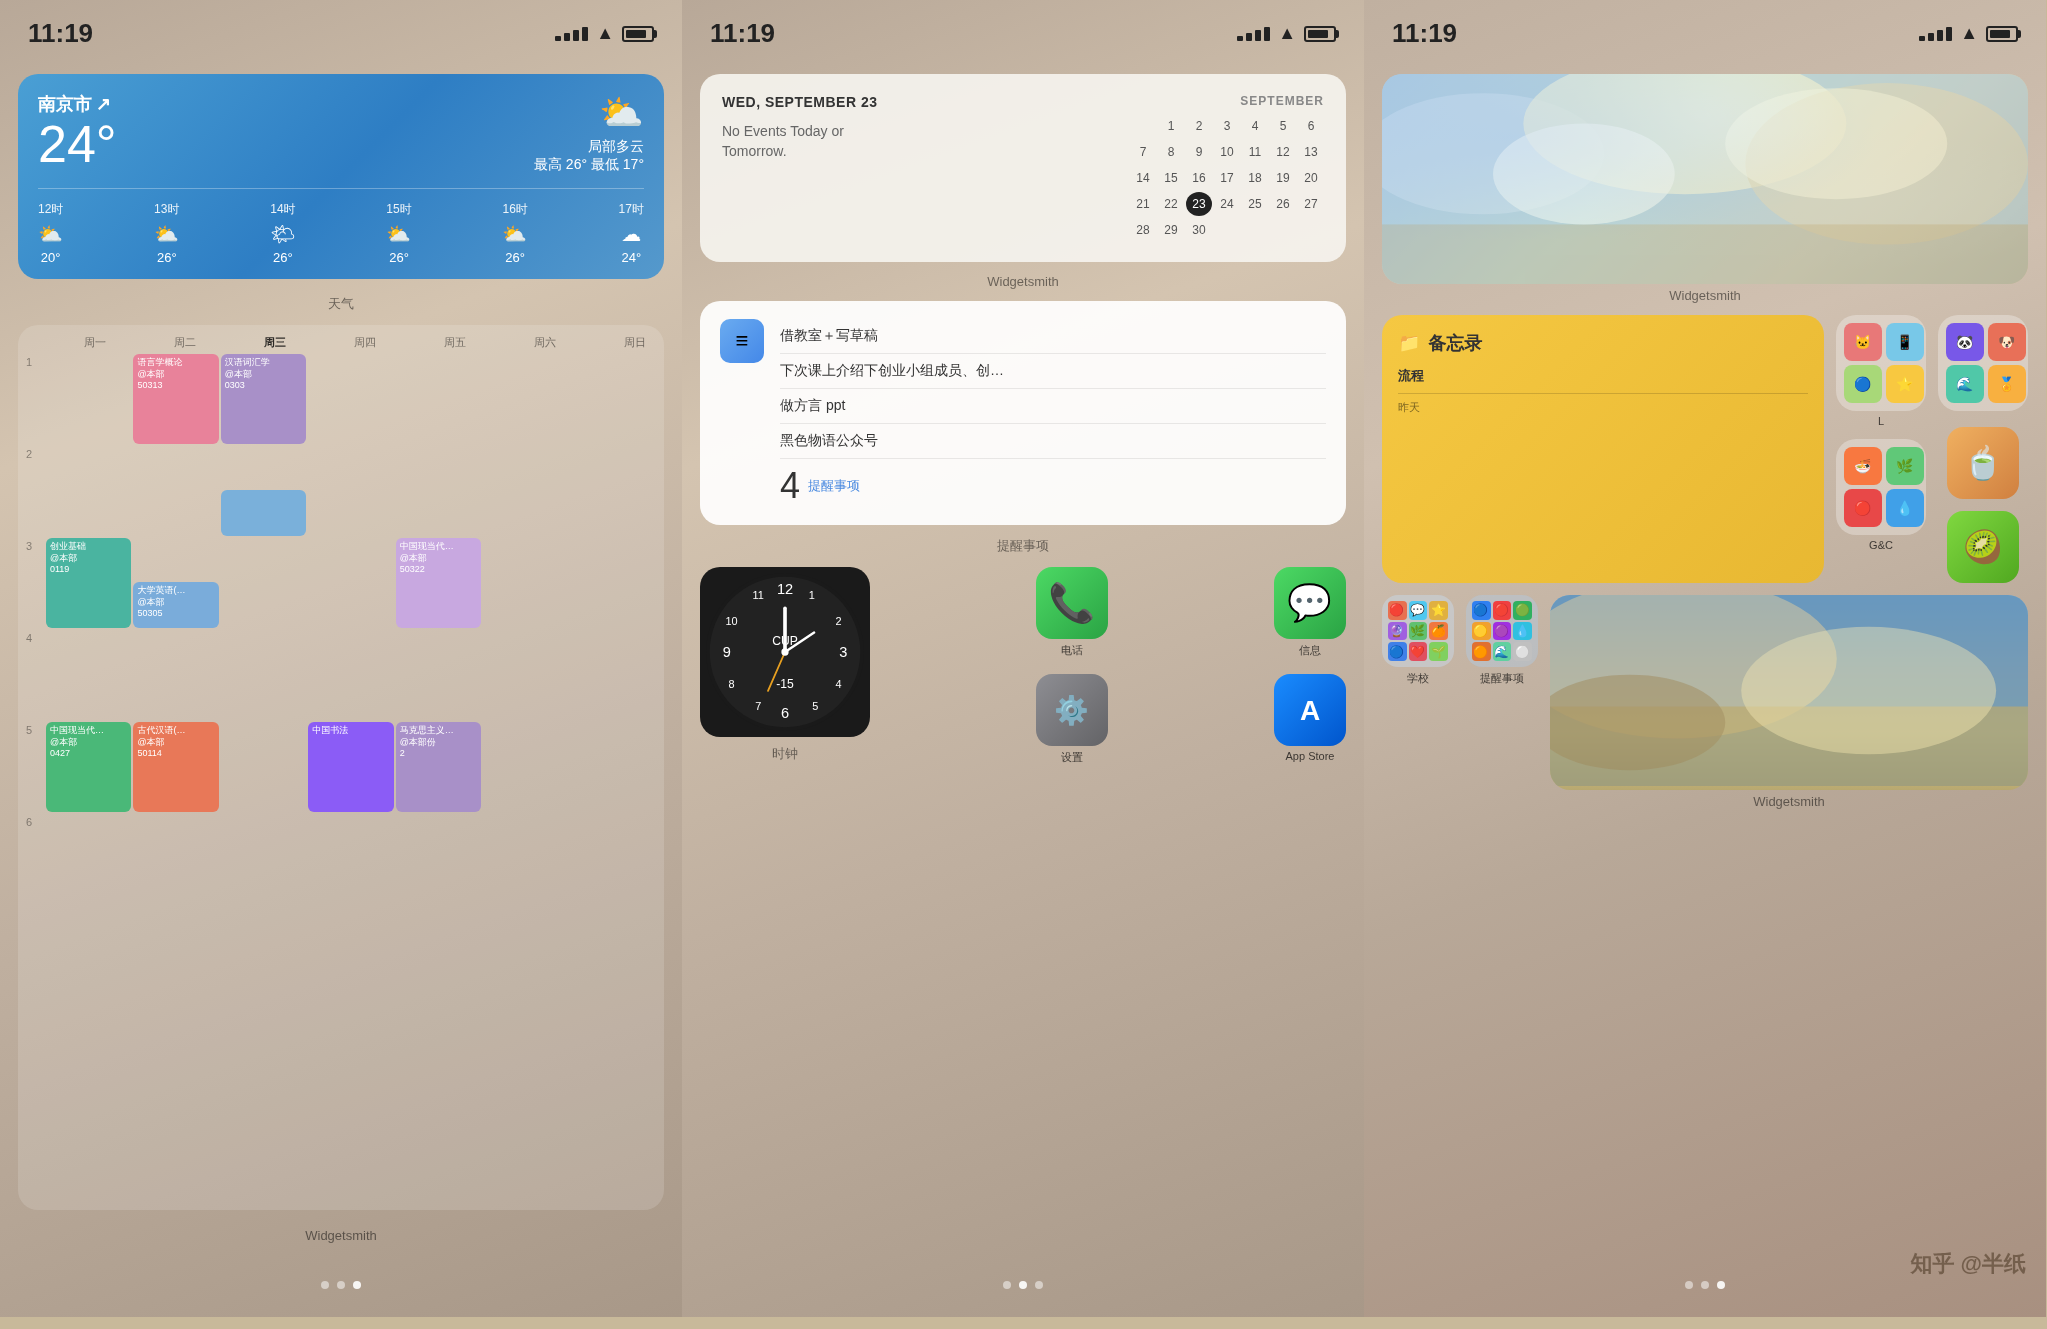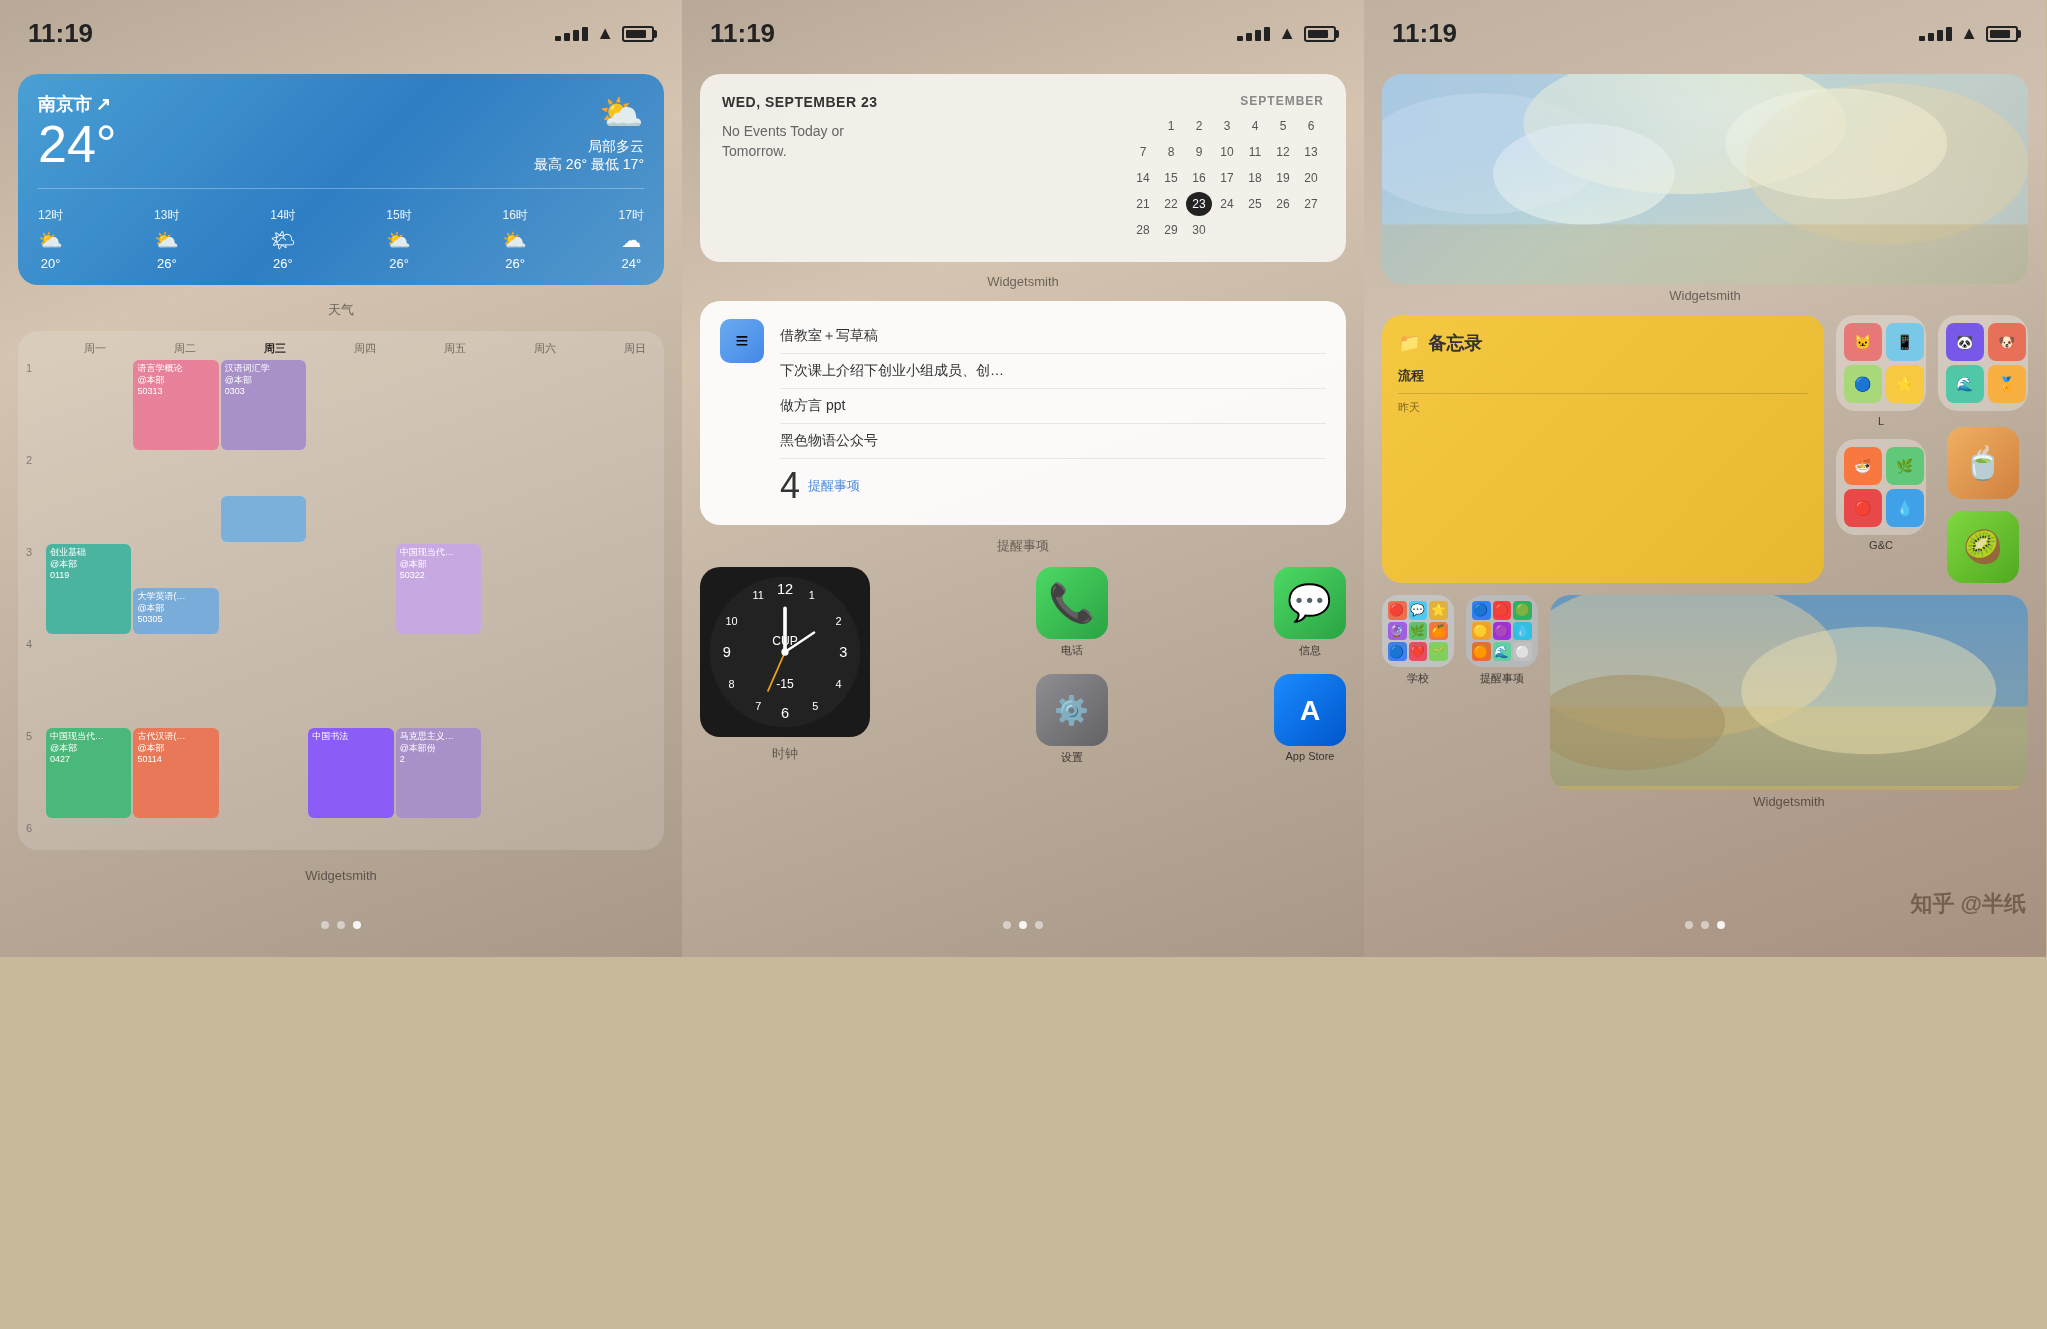--- a/index.html
+++ b/index.html
@@ -9,21 +9,21 @@
       display: flex;
       flex-direction: row;
       font-family: -apple-system, 'PingFang SC', 'Helvetica Neue', sans-serif;
       overflow: hidden;
       background: #c8b99a;
     }
 
     
     .phone-panel {
       width: 682px;
-      height: 957px;
+      height: 1317px;
       position: relative;
       overflow: hidden;
       flex-shrink: 0;
     }
 
     .phone-bg {
       position: absolute;
       inset: 0;
       background: linear-gradient(160deg, #b8a898 0%, #d4c4b0 30%, #c0b0a0 60%, #a89888 100%);
     }
@@ -128,21 +128,21 @@
     .weather-desc { font-size: 14px; margin-top: 4px; }
     .weather-minmax { font-size: 14px; }
     .weather-hourly {
       display: flex;
       justify-content: space-between;
       margin-top: 14px;
       padding-top: 12px;
       border-top: 1px solid rgba(255,255,255,0.3);
     }
     .weather-hour {
-      display: flex; flex-direction: column; align-items: center; gap: 4px; margin-top: 6px;
+      display: flex; flex-direction: column; align-items: center; gap: 4px;
     }
     .weather-hour-time { font-size: 12px; opacity: 0.9; }
     .weather-hour-icon { font-size: 20px; }
     .weather-hour-temp { font-size: 13px; font-weight: 500; }
     .weather-label {
       text-align: center;
       font-size: 13px;
       color: rgba(0,0,0,0.5);
       margin-top: 4px;
     }

